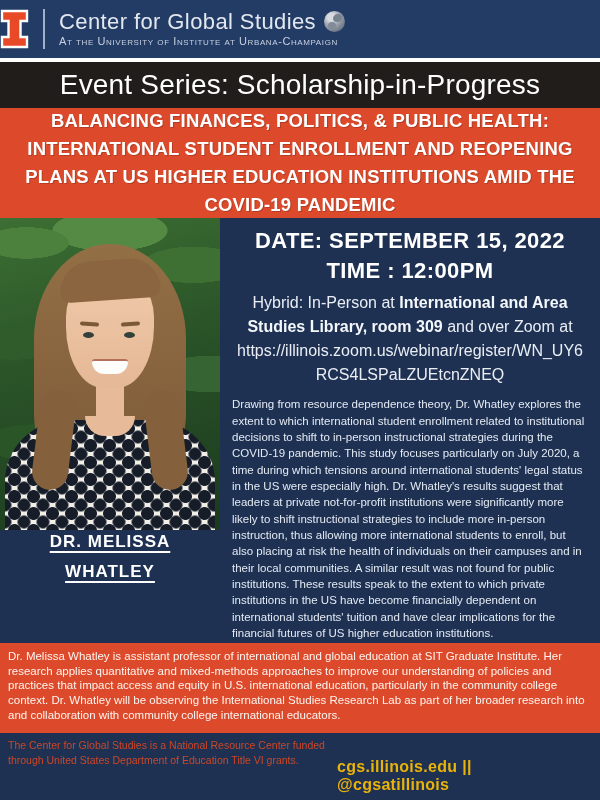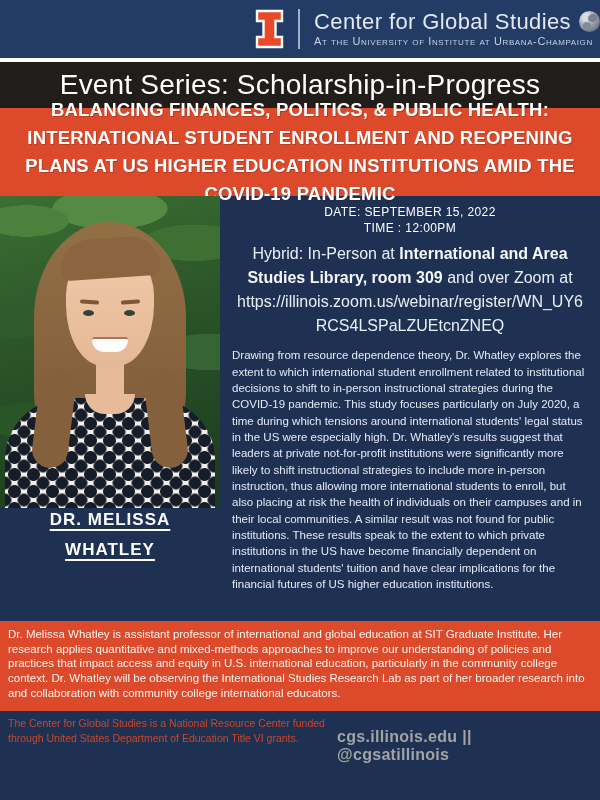--- a/index.html
+++ b/index.html
@@ -6,21 +6,21 @@
   html,body { background:#444; }
   body { font-family:"Liberation Sans", sans-serif; }
   .flyer {
     position:relative; width:600px; height:800px; margin:0 auto;
     background:#1E3153; overflow:hidden;
   }
 
   
   .header {
     height:58px; background:#223C66;
-    display:flex; align-items:center; justify-content:flex-end; gap:14px;
+    display:flex; align-items:center; justify-content:flex-start; gap:14px;
   }
   .blocki { width:29px; height:40px; display:block; }
   .hdr-divider { width:2px; height:40px; background:rgba(205,215,235,.75); }
   .hdr-text { display:flex; flex-direction:column; line-height:1.05; }
   .hdr-title-row { display:flex; align-items:center; gap:8px; }
   .hdr-title { color:#E3E7EF; font-size:22px; font-weight:400; letter-spacing:.4px; }
   .globe {
     width:21px; height:21px; border-radius:50%;
     background:radial-gradient(circle at 35% 30%, #d8dce2 0 18%, #9aa2ae 45%, #6f7886 75%, #585f6c 100%);
     position:relative; overflow:hidden;
@@ -38,36 +38,36 @@
 
   
   .series-banner {
     height:46px; background:#201D1B; color:#FFFFFF;
     display:flex; align-items:center; justify-content:center;
     font-size:28px; font-weight:400; letter-spacing:.2px;
   }
 
   
   .title-band {
-    height:88px; background:#DC4A2B;
+    height:110px; background:#DC4A2B;
     display:flex; align-items:center; justify-content:center;
   }
   .title-band .event-title {
     max-width:560px; text-align:center; color:#FFFFFF;
     font-size:18.5px; font-weight:800; line-height:1.52; letter-spacing:.2px;
     text-shadow:1px 1px 0 rgba(60,20,10,.25);
   }
 
   
   .main { height:425px; display:flex; background:#1E3153; }
   .left-col { width:220px; position:relative; flex:none; }
   .right-col { flex:1; padding:8px 12px 0 12px; color:#E9EDF3; }
 
   .event-date, .event-time {
-    text-align:center; color:#FFFFFF; font-weight:400; font-size:12px;
+    text-align:center; color:#FFFFFF; font-weight:700; font-size:22px;
     letter-spacing:.4px; line-height:1.35;
   }
   .hybrid { margin-top:6px; text-align:center; font-size:16px; line-height:1.5; color:#EAEEF4; }
   .hybrid b { font-weight:700; color:#F4F7FB; }
   .zoom-link { display:block; word-break:break-all; color:#EAEEF4; text-decoration:none; }
   .abstract {
     margin-top:9px; font-size:11.5px; line-height:1.42; color:#E4EAF2;
     text-align:left;
   }
 
@@ -139,21 +139,21 @@
     overflow:hidden;
   }
 
   
   .footer {
     height:47px; background:#1E3153; display:flex; align-items:flex-start;
     padding:5px 12px 0 8px;
   }
   .funding-note { width:330px; color:#CB4727; font-size:10.5px; line-height:1.45; }
   .footer-contact {
-    margin-left:auto; margin-top:12px; color:#a3a3a3; font-size:16px; font-weight:600;
+    margin-left:auto; margin-top:20px; color:#eab308; font-size:16px; font-weight:600;
     letter-spacing:.3px;
   }
 </style>
 </head>
 <body>
 
 <div class="flyer">
 
   <div class="header">
     <svg class="blocki" viewBox="0 0 29 40">

